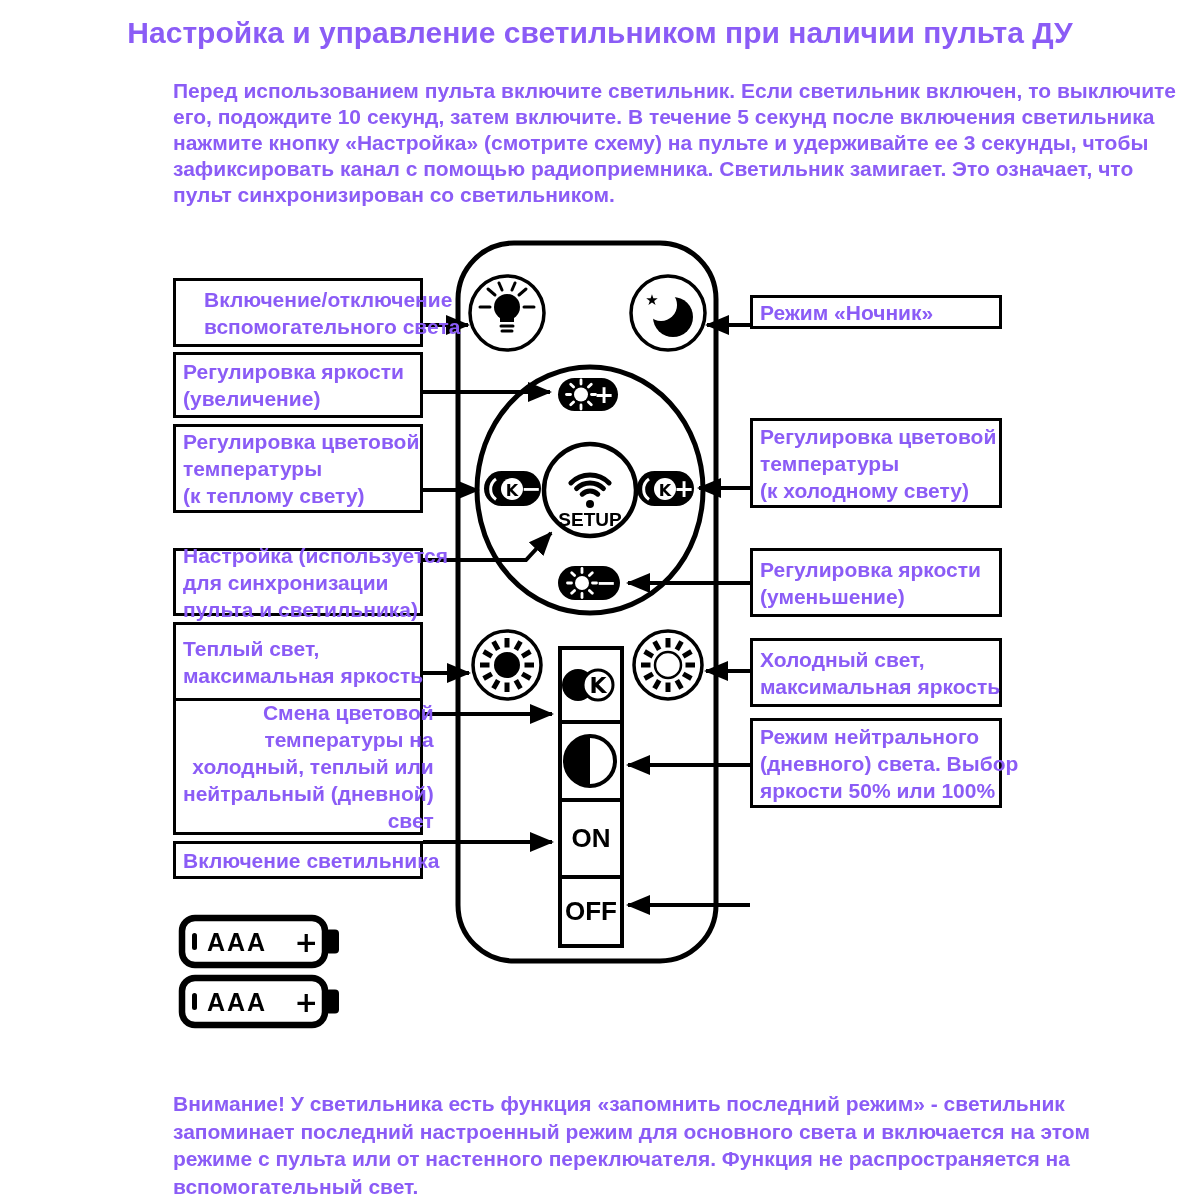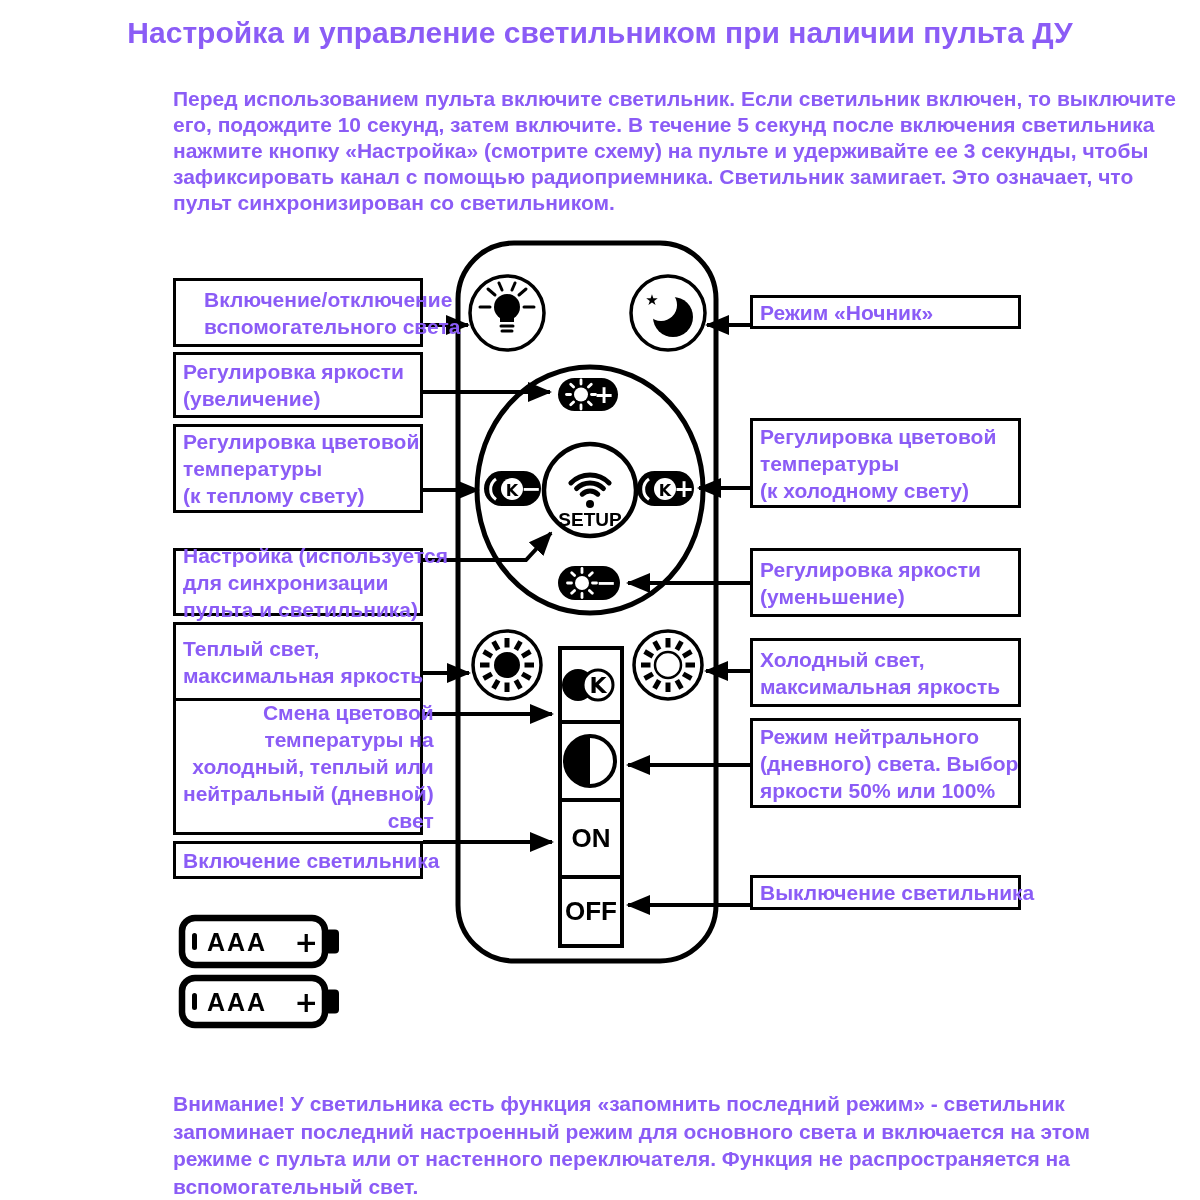--- a/index.html
+++ b/index.html
@@ -7,29 +7,29 @@
     position:relative;width:1200px;height:1200px;background:#fff;color:#8b5cf6;
     font-family:"Liberation Sans",sans-serif;font-weight:bold;overflow:hidden;
   }
   .page-title{
     position:absolute;top:16px;left:0;width:1200px;text-align:center;
     font-size:30px;line-height:34px;white-space:pre;margin:0;
   }
   .textblock{
     position:absolute;left:173px;margin:0;font-size:21px;line-height:26px;white-space:pre;
   }
-  .intro{top:86px;}
+  .intro{top:78px;}
   .battery-note{top:1042px;}
   .warning{top:1090px;line-height:27.5px;}
   .callout{
     position:absolute;box-sizing:border-box;border:3px solid #000;background:#fff;
     display:flex;align-items:center;padding:0 7px;font-size:21px;line-height:27px;white-space:pre;
   }
   .cl{left:173px;width:250px;}
-  .cr{left:750px;width:271px;}
+  .cr{left:750px;width:252px;}
   .diagram-svg{position:absolute;left:0;top:0;width:1200px;height:1200px;}
   svg text{font-family:"Liberation Sans",sans-serif;font-weight:bold;}
   svg text.glyph{font-family:"DejaVu Sans","Liberation Sans",sans-serif;}
 </style>
 </head>
 <body>
 
 <div class="sheet">
 
   <h1 class="page-title">Настройка и управление светильником при наличии пульта ДУ</h1>
@@ -245,20 +245,19 @@
   <div class="callout cr" style="top:418px;height:90px;">Регулировка цветовой
 температуры
 (к холодному свету)</div>
   <div class="callout cr" style="top:548px;height:69px;">Регулировка яркости
 (уменьшение)</div>
   <div class="callout cr" style="top:638px;height:69px;">Холодный свет,
 максимальная яркость</div>
   <div class="callout cr" style="top:718px;height:90px;">Режим нейтрального
 (дневного) света. Выбор
 яркости 50% или 100%</div>
-  <div class="callout cr" style="top:875px;height:35px;">Выключение светильника</div>
 
   <p class="textblock warning">Внимание! У светильника есть функция «запомнить последний режим» - светильник
 запоминает последний настроенный режим для основного света и включается на этом
 режиме с пульта или от настенного переключателя. Функция не распространяется на
 вспомогательный свет.</p>
 
 </div>
 
 </body></html>

